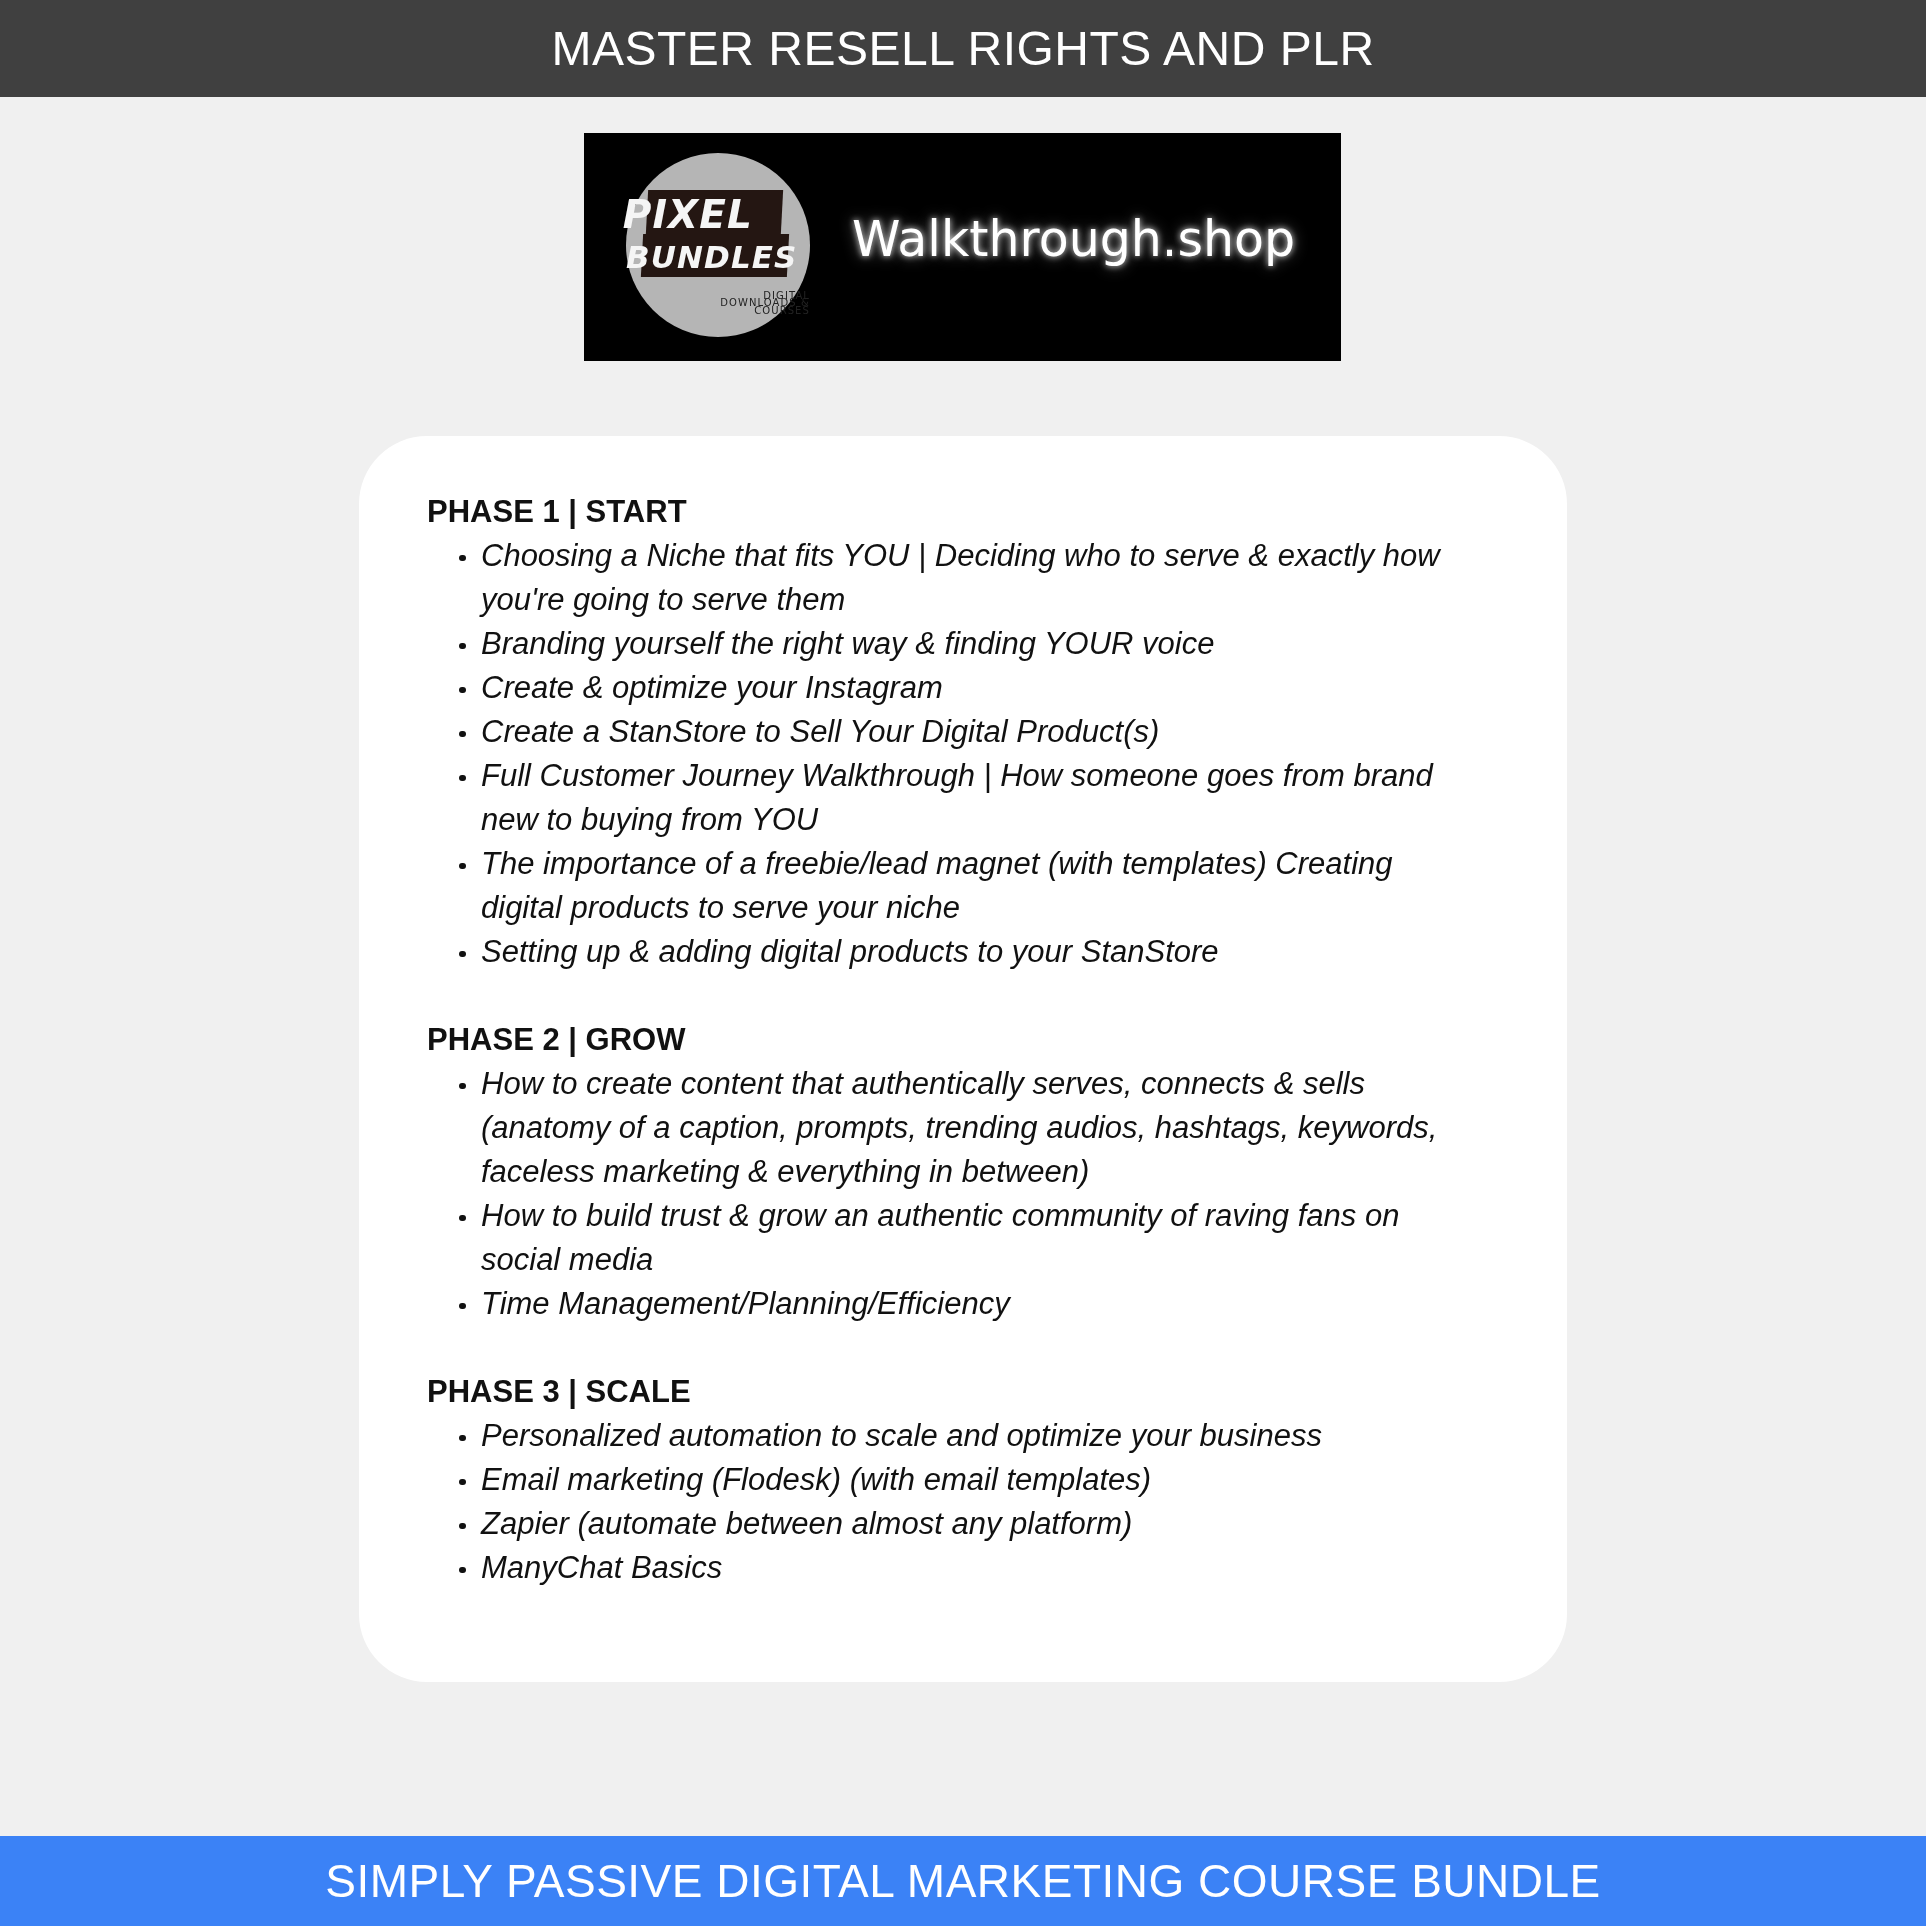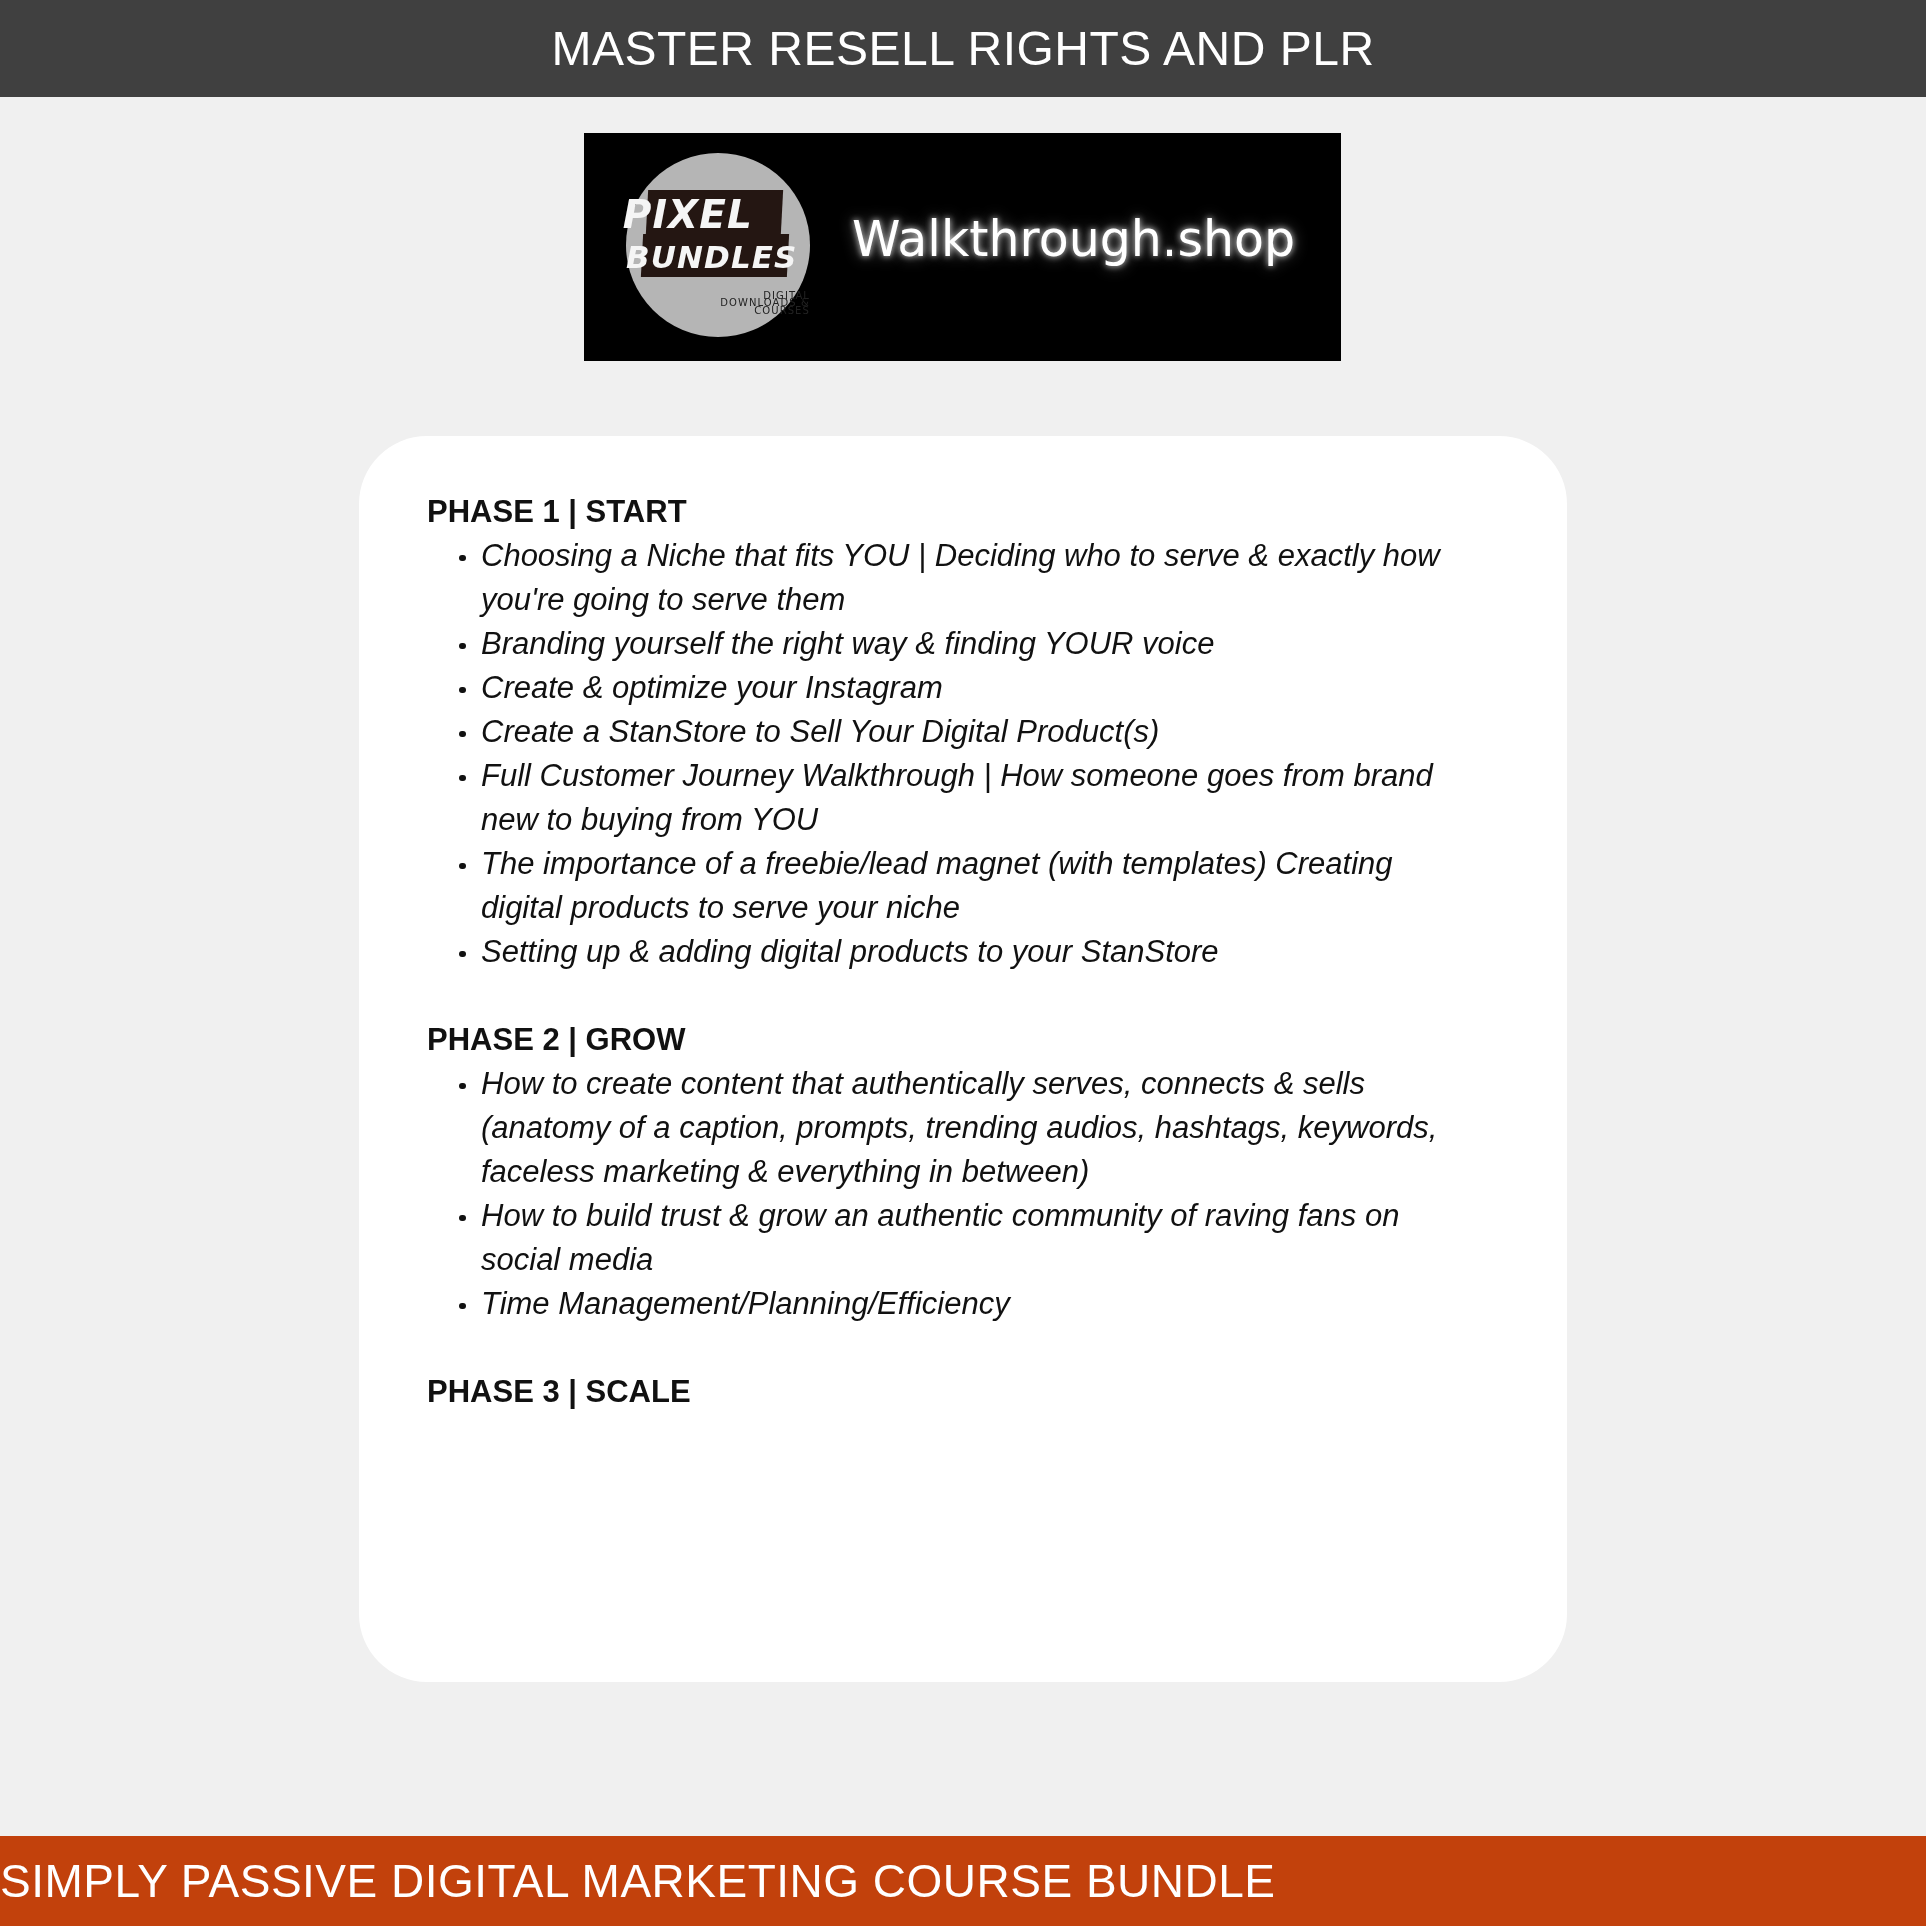--- a/index.html
+++ b/index.html
@@ -63,22 +63,22 @@
   }
   ul.items li {
     position: relative; font-size: 31px; line-height: 44px; color: #111;
   }
   ul.items li::before {
     content: ""; position: absolute; left: -21.6px; top: 20.5px;
     width: 6.5px; height: 6.5px; border-radius: 50%; background: #111;
   }
   .bottom-bar {
     position: absolute; left: 0; top: 1836px; width: 1926px; height: 90px;
-    background: #c2410c; color: #fff;
-    display: flex; align-items: center; justify-content: flex-start;
+    background: #3b82f6; color: #fff;
+    display: flex; align-items: center; justify-content: center;
     font-size: 46px; letter-spacing: 0.5px;
   }
 </style>
 </head>
 <body>
 
 <div class="top-bar">
   <span>MASTER RESELL RIGHTS AND PLR</span>
 </div>
 
@@ -114,20 +114,26 @@
       <div>
         <div class="phase-title">PHASE 2 | GROW</div>
         <ul class="items">
           <li>How to create content that authentically serves, connects &amp; sells (anatomy of a caption, prompts, trending audios, hashtags, keywords, faceless marketing &amp; everything in between)</li>
           <li>How to build trust &amp; grow an authentic community of raving fans on social media</li>
           <li>Time Management/Planning/Efficiency</li>
         </ul>
       </div>
       <div>
         <div class="phase-title">PHASE 3 | SCALE</div>
+        <ul class="items" style="margin-bottom: 0px;">
+          <li>Personalized automation to scale and optimize your business</li>
+          <li>Email marketing (Flodesk) (with email templates)</li>
+          <li>Zapier (automate between almost any platform)</li>
+          <li>ManyChat Basics</li>
+        </ul>
       </div>
     </div>
 </div>
 
 <div class="bottom-bar">
   <span>SIMPLY PASSIVE DIGITAL MARKETING COURSE BUNDLE</span>
 </div>
 
 
 </body></html>

